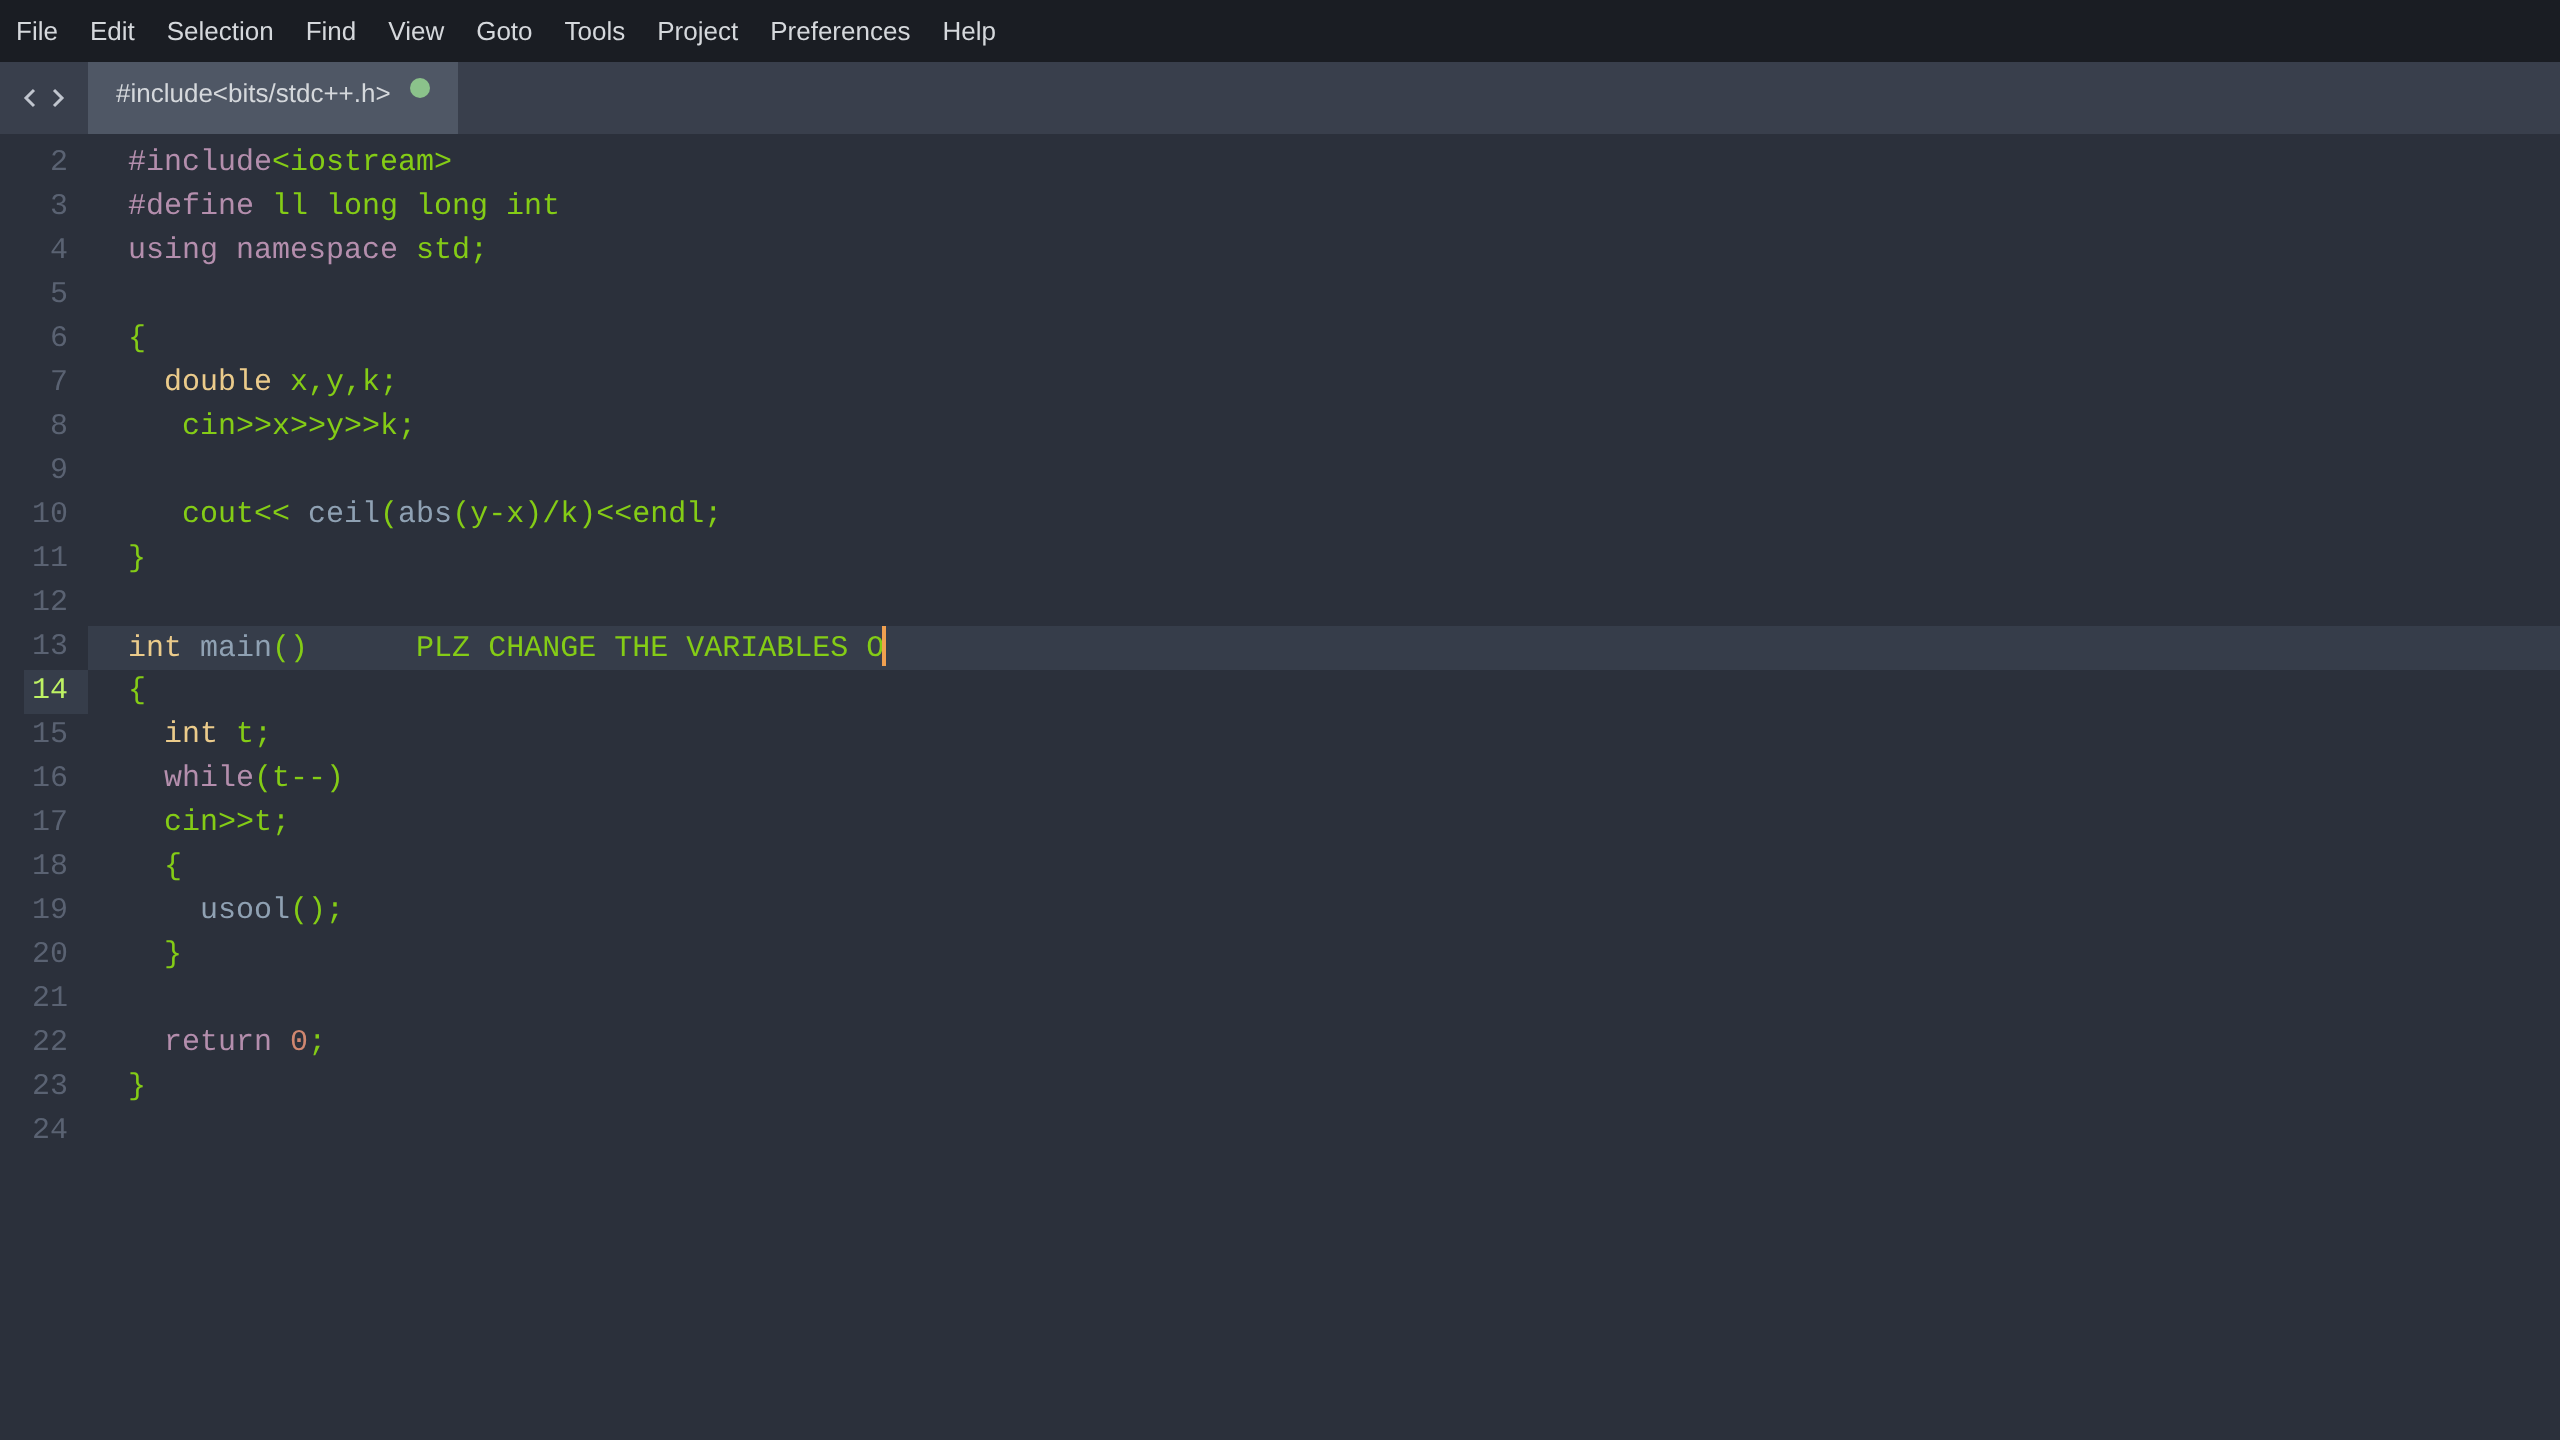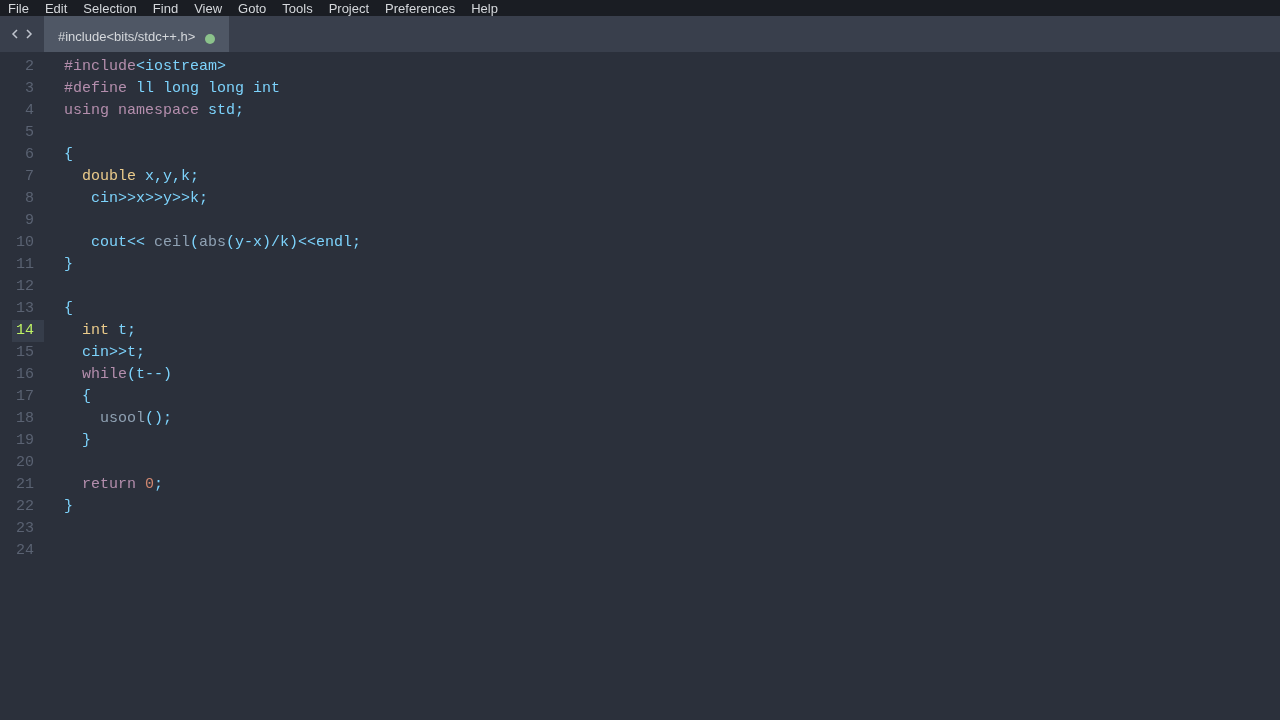--- a/index.html
+++ b/index.html
@@ -9,21 +9,21 @@
   background: #2b303b;
   color: #c0c5ce;
   width: 1280px;
   height: 720px;
   overflow: hidden;
 }
 .menubar {
   background: #1a1d23;
   display: flex;
   padding: 2px 0;
-  height: 16px;
+  height: 31px;
   align-items: center;
 }
 .menu-item {
   color: #d5d8dc;
   padding: 1px 8px;
   cursor: pointer;
   font-family: -apple-system, BlinkMacSystemFont, 'Segoe UI', sans-serif;
   font-size: 13px;
 }
 .tab-bar {
@@ -42,21 +42,21 @@
   height: 14px;
   display: flex;
   align-items: center;
   justify-content: center;
   color: #c0c5ce;
 }
 .tab {
   background: #4f5765;
   padding: 8px 14px;
   display: flex;
-  align-items: flex-end;
+  align-items: flex-start;
   gap: 10px;
   height: 100%;
   border-right: 1px solid #393f4c;
 }
 .tab-title {
   color: #d5d8dc;
   font-family: -apple-system, BlinkMacSystemFont, 'Segoe UI', sans-serif;
   font-size: 13px;
 }
 .tab-close {
@@ -103,21 +103,21 @@
 .code-line.active {
   background: #363d4a;
   margin-left: -20px;
   padding-left: 20px;
 }
 .tok-pp { color: #b48ead; }
 .tok-kw { color: #b48ead; }
 .tok-type { color: #ebcb8b; }
 .tok-fn { color: #8fa1b3; }
 .tok-num { color: #d08770; }
-.tok-plain { color: #7dd3fc; text-align: center; }
+.tok-plain { color: #84cc16; text-align: center; }
 .cursor {
   display: inline-block;
   width: 2px;
   height: 20px;
   background: #f0a050;
   vertical-align: text-bottom;
   margin-left: -1px;
 }
 </style>
 </head>
@@ -186,24 +186,25 @@
       <div class="code-line"><span class="tok-pp">#define</span><span class="tok-plain"> ll long long int</span></div>
       <div class="code-line"><span class="tok-kw">using</span><span class="tok-plain"> </span><span class="tok-kw">namespace</span><span class="tok-plain"> std;</span></div>
       <div class="code-line"></div>
       <div class="code-line"><span class="tok-plain">{</span></div>
       <div class="code-line"><span class="tok-plain">  </span><span class="tok-type">double</span><span class="tok-plain"> x,y,k;</span></div>
       <div class="code-line"><span class="tok-plain">   cin&gt;&gt;x&gt;&gt;y&gt;&gt;k;</span></div>
       <div class="code-line"></div>
       <div class="code-line"><span class="tok-plain">   cout&lt;&lt; </span><span class="tok-fn">ceil</span><span class="tok-plain">(</span><span class="tok-fn">abs</span><span class="tok-plain">(y-x)/k)&lt;&lt;endl;</span></div>
       <div class="code-line"><span class="tok-plain">}</span></div>
       <div class="code-line"></div>
+      <div class="code-line active"><span class="tok-type">int</span><span class="tok-plain"> </span><span class="tok-fn">main</span><span class="tok-plain">()      PLZ CHANGE THE VARIABLES O</span><span class="cursor"></span></div>
       <div class="code-line"><span class="tok-plain">{</span></div>
       <div class="code-line"><span class="tok-plain">  </span><span class="tok-type">int</span><span class="tok-plain"> t;</span></div>
+      <div class="code-line"><span class="tok-plain">  </span><span class="tok-kw">while</span><span class="tok-plain">(t--)</span></div>
       <div class="code-line"><span class="tok-plain">  cin&gt;&gt;t;</span></div>
-      <div class="code-line"><span class="tok-plain">  </span><span class="tok-kw">while</span><span class="tok-plain">(t--)</span></div>
       <div class="code-line"><span class="tok-plain">  {</span></div>
       <div class="code-line"><span class="tok-plain">    </span><span class="tok-fn">usool</span><span class="tok-plain">();</span></div>
       <div class="code-line"><span class="tok-plain">  }</span></div>
       <div class="code-line"></div>
       <div class="code-line"><span class="tok-plain">  </span><span class="tok-kw">return</span><span class="tok-plain"> </span><span class="tok-num">0</span><span class="tok-plain">;</span></div>
       <div class="code-line"><span class="tok-plain">}</span></div>
     </div>
 </div>
 
 </body></html>

